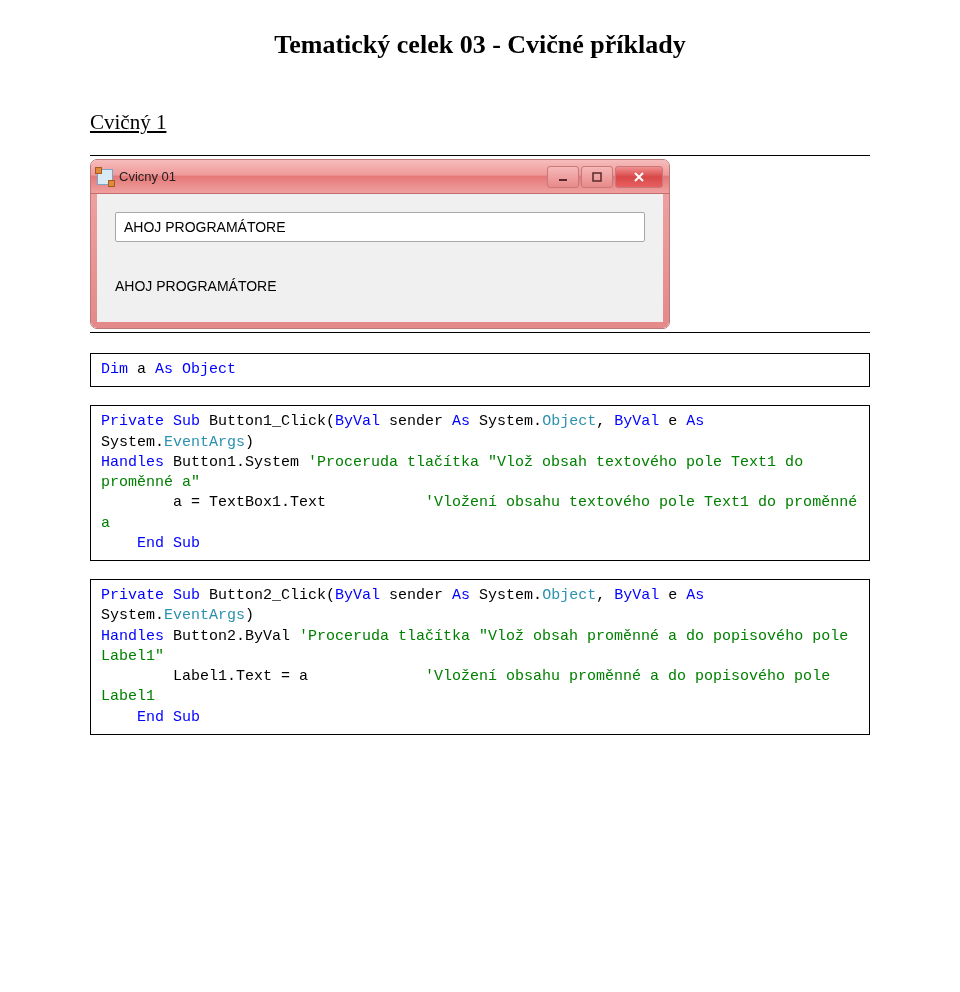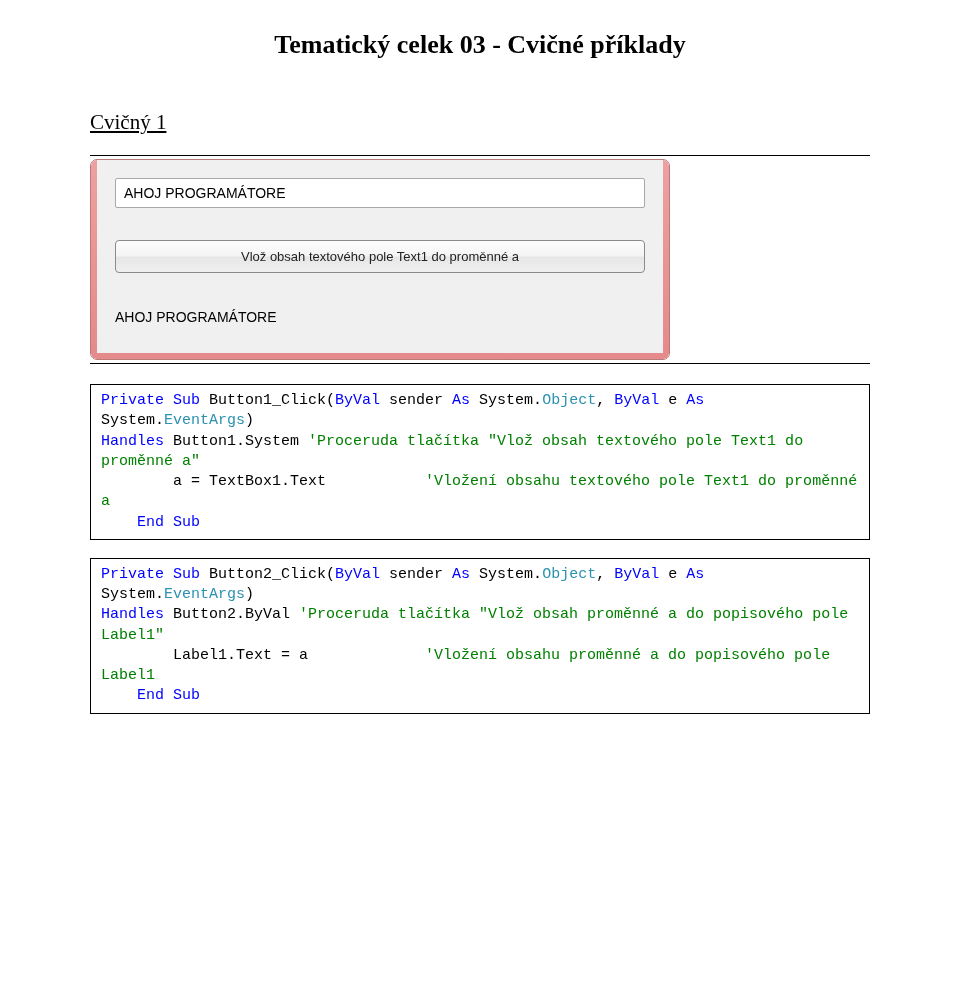--- a/index.html
+++ b/index.html
@@ -154,28 +154,49 @@
 </style>
 </head>
 <body>
 
 <div class="page">
   <h1 class="title">Tematický celek 03 - Cvičné příklady</h1>
   <h2 class="subhead">Cvičný 1</h2>
 
   <div class="window-wrap">
     <div class="window">
+      <div class="titlebar">
+        <span class="app-icon"></span>
+        <span class="app-title">Cvicny 01</span>
+        <div class="win-btns">
+          <div class="wbtn">
+            <svg width="10" height="10" viewBox="0 0 10 10">
+                <rect x="1" y="7" width="8" height="2" fill="#5a2a2a"></rect>
+              </svg>
+          </div>
+          <div class="wbtn">
+            <svg width="10" height="10" viewBox="0 0 10 10">
+                <rect x="1" y="1" width="8" height="8" fill="none" stroke="#5a2a2a" stroke-width="1.5"></rect>
+              </svg>
+          </div>
+          <div class="wbtn close">
+            <svg width="12" height="12" viewBox="0 0 12 12">
+                <path d="M2 2 L10 10 M10 2 L2 10" stroke="#fff" stroke-width="2"></path>
+              </svg>
+          </div>
+        </div>
+      </div>
       <div class="client">
         <div class="textbox">AHOJ PROGRAMÁTORE</div>
-        <div class="wide-btn">Vlož obsah textového pole Text1 do proměnné a</div>
         <div class="label-out">AHOJ PROGRAMÁTORE</div>
       </div>
     </div>
   </div>
 
+  <div class="codebox"><span class="kw">Dim</span><span> a </span><span class="kw">As</span><span class="kw"> Object</span></div>
 
   <div class="codebox"><span class="kw">Private</span><span class="kw"> Sub</span><span> Button1_Click(</span><span class="kw">ByVal</span><span> sender </span><span class="kw">As</span><span> System.</span><span class="typ">Object</span><span>, </span><span class="kw">ByVal</span><span> e </span><span class="kw">As</span><span> System.</span><span class="typ">EventArgs</span><span>) </span>
 <span class="kw">Handles</span><span> Button1.System </span><span class="cmt">'Proceruda tlačítka "Vlož obsah textového pole Text1 do proměnné a"</span>
 <span>        a = TextBox1.Text           </span><span class="cmt">'Vložení obsahu textového pole Text1 do proměnné a</span>
 <span class="kw">    End</span><span class="kw"> Sub</span></div>
 
   <div class="codebox"><span class="kw">Private</span><span class="kw"> Sub</span><span> Button2_Click(</span><span class="kw">ByVal</span><span> sender </span><span class="kw">As</span><span> System.</span><span class="typ">Object</span><span>, </span><span class="kw">ByVal</span><span> e </span><span class="kw">As</span><span> System.</span><span class="typ">EventArgs</span><span>) </span>
 <span class="kw">Handles</span><span> Button2.ByVal </span><span class="cmt">'Proceruda tlačítka "Vlož obsah proměnné a do popisového pole Label1"</span>
 <span>        Label1.Text = a             </span><span class="cmt">'Vložení obsahu proměnné a do popisového pole Label1</span>
 <span class="kw">    End</span><span class="kw"> Sub</span></div>

